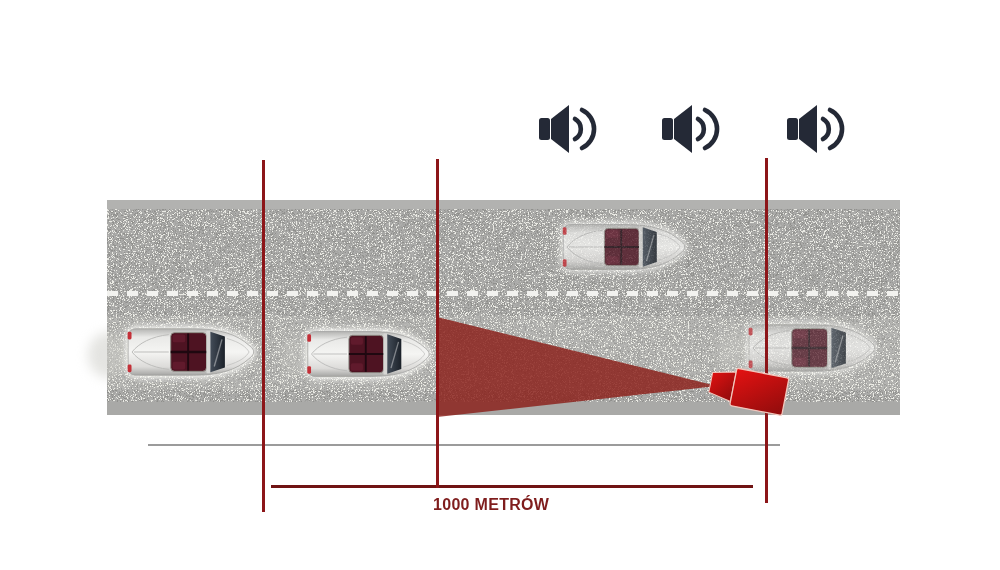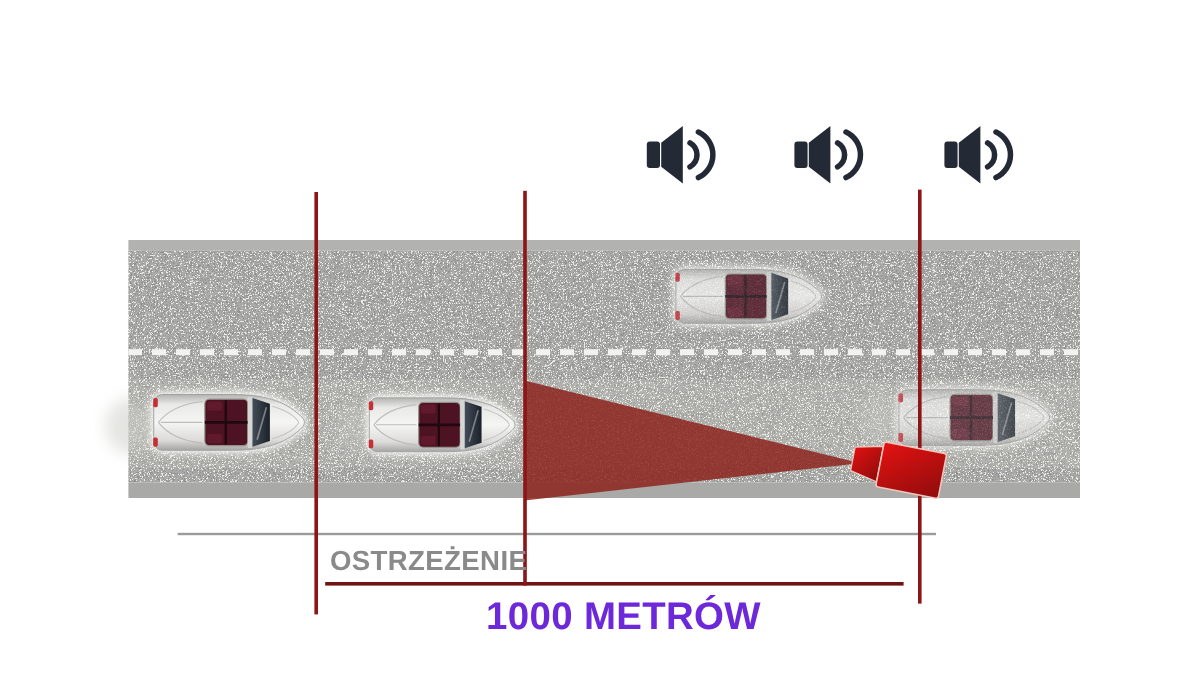--- a/index.html
+++ b/index.html
@@ -42,21 +42,21 @@
   
   .radar-device{left:702px;top:364px;width:100px;height:62px;}
 
   
   .baseline-gray{left:148px;top:444px;width:632px;height:2px;background:#9b9b9b;}
   .span-red{left:271px;top:485px;width:482px;height:3px;background:#701313;}
 
   
   .lbl{white-space:nowrap;line-height:1;font-weight:bold;}
   .lbl-warning{left:275px;top:456px;font-size:23px;color:#8a8a8a;letter-spacing:0.3px;}
-  .lbl-distance{left:405px;top:497px;font-size:32px;color:#6d28d9;letter-spacing:0.3px;}
+  .lbl-distance{left:433px;top:497px;font-size:16px;color:#7f1d1d;letter-spacing:0.3px;}
   .lbl-radar{left:784px;top:447px;font-size:30px;color:#d02128;letter-spacing:0.5px;}
 
   
   .speaker{width:64px;height:58px;}
   .speaker-1{left:538px;top:100px;}
   .speaker-2{left:661px;top:100px;}
   .speaker-3{left:786px;top:100px;}
 </style>
 </head>
 <body>
@@ -162,16 +162,15 @@
   <div class="abs vline vline-2"></div>
   <div class="abs vline vline-3"></div>
 
   <svg class="abs radar-device" viewBox="0 0 100 62">
     <g transform="rotate(11 48 26)">
       <polygon points="8,16 31,11 31,41 8,36" fill="url(#radG)" stroke="#f2c6bc" stroke-width="1"></polygon>
       <rect x="31" y="7" width="53" height="38" rx="2" fill="url(#radG)" stroke="#f2c6bc" stroke-width="1.3"></rect>
     </g>
   </svg>
 
-  <div class="abs lbl lbl-warning">OSTRZEŻENIE</div>
   <div class="abs lbl lbl-distance">1000 METRÓW</div>
 
 </div>
 
 </body></html>

